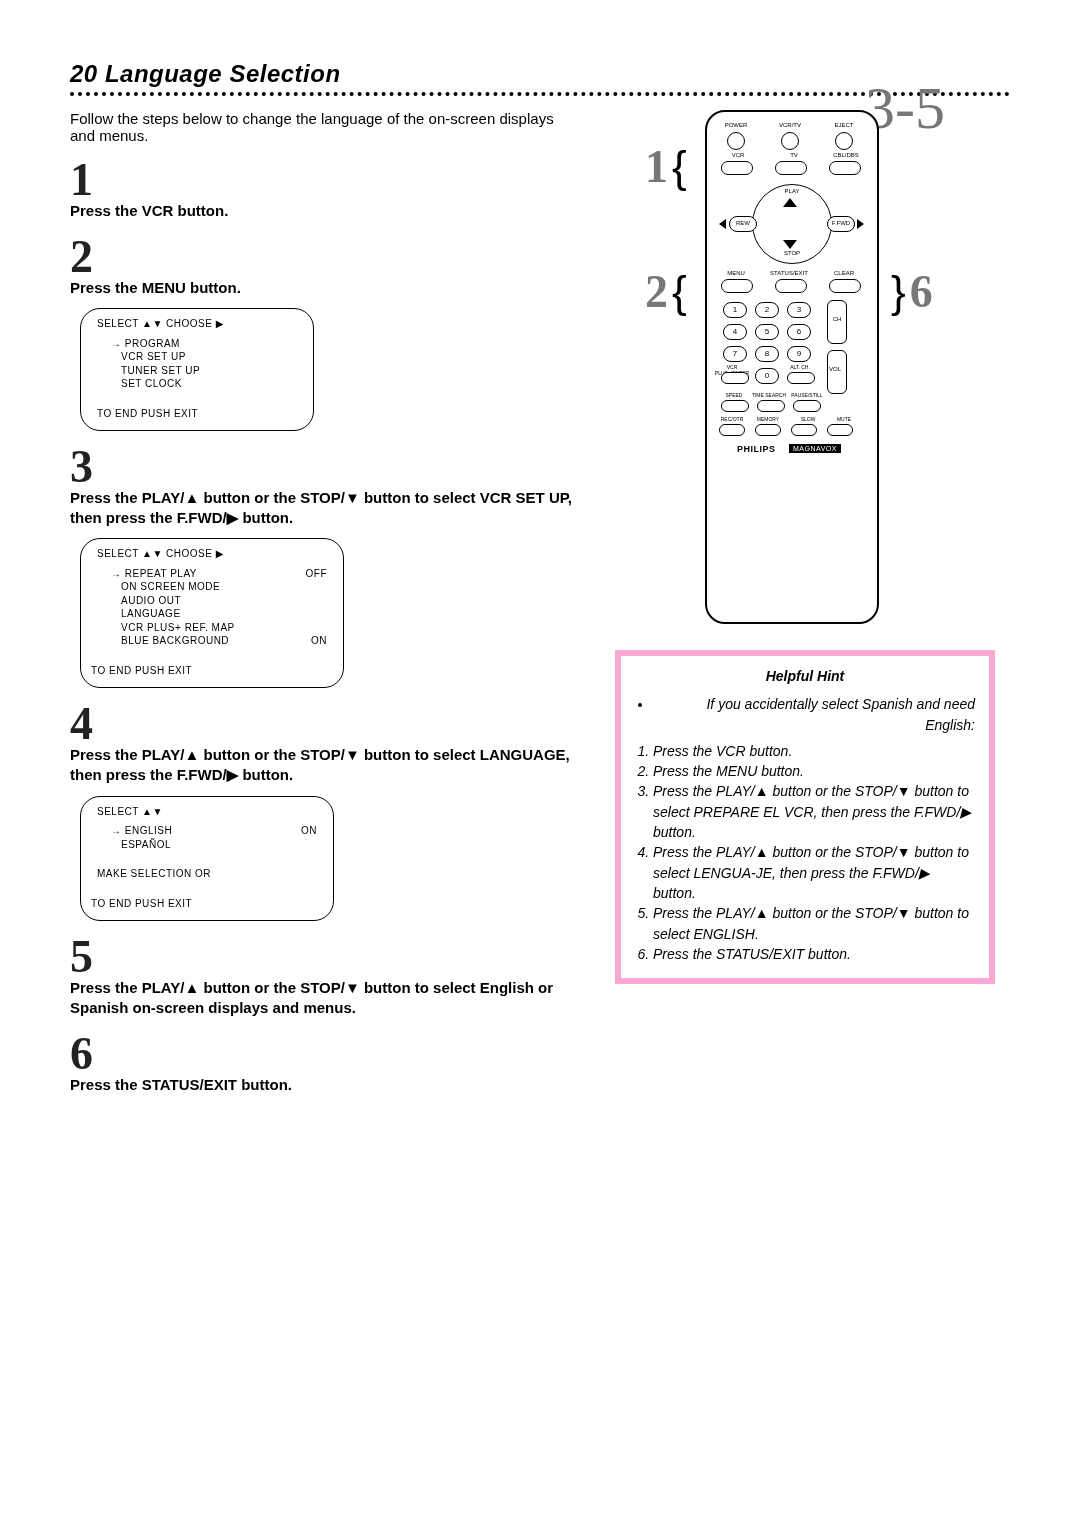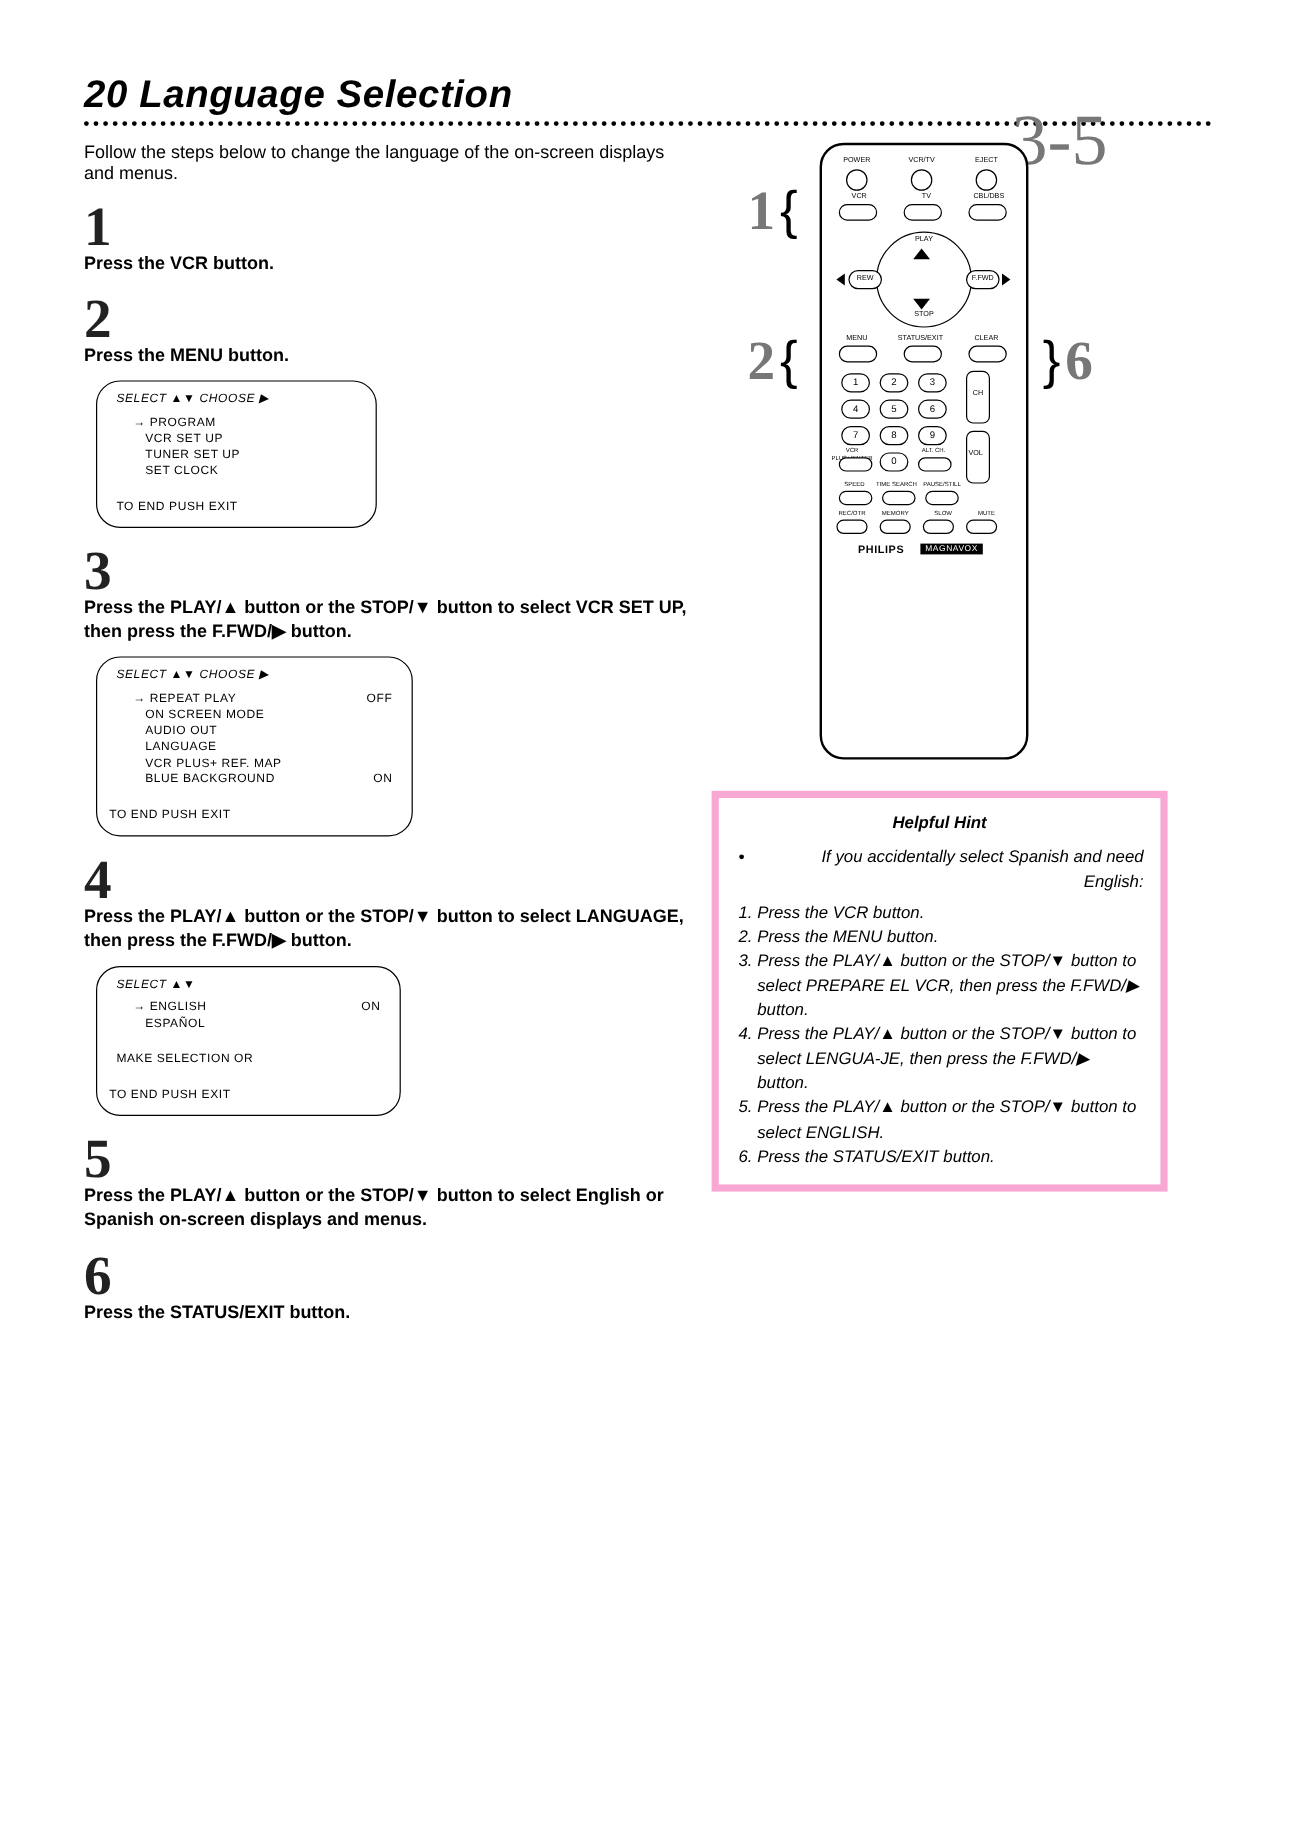--- a/index.html
+++ b/index.html
@@ -11,36 +11,36 @@
     box-sizing: border-box;
     color: #000;
   }
   .title-row {
     border-bottom: 4px dotted #000;
     margin-bottom: 14px;
   }
   .title-row h1 {
     font-style: italic;
     font-weight: bold;
-    font-size: 32px;
+    font-size: 24px;
     margin: 0 0 4px 0;
     letter-spacing: 0.5px;
   }
   .page-num {
     font-style: italic;
     font-weight: bold;
   }
   .intro {
     font-size: 15px;
     margin-bottom: 6px;
     max-width: 500px;
   }
   .two-col {
     display: flex;
-    gap: 13px;
+    gap: 35px;
   }
   .left {
     flex: 1;
     max-width: 510px;
   }
   .right {
     width: 380px;
     position: relative;
   }
   .big-num {
@@ -65,21 +65,20 @@
     font-family: Arial, sans-serif;
     letter-spacing: 0.5px;
     width: 200px;
     margin-left: 10px;
     margin-top: 6px;
     line-height: 1.35;
     text-transform: uppercase;
   }
   .menu-box .menu-head {
     margin-bottom: 6px;
-    font-style: italic;
   }
   .menu-box .menu-items {
     margin-left: 14px;
     margin-bottom: 8px;
   }
   .menu-box .menu-footer {
     margin-top: 16px;
   }
   .menu-box .rowflex {
     display: flex;

